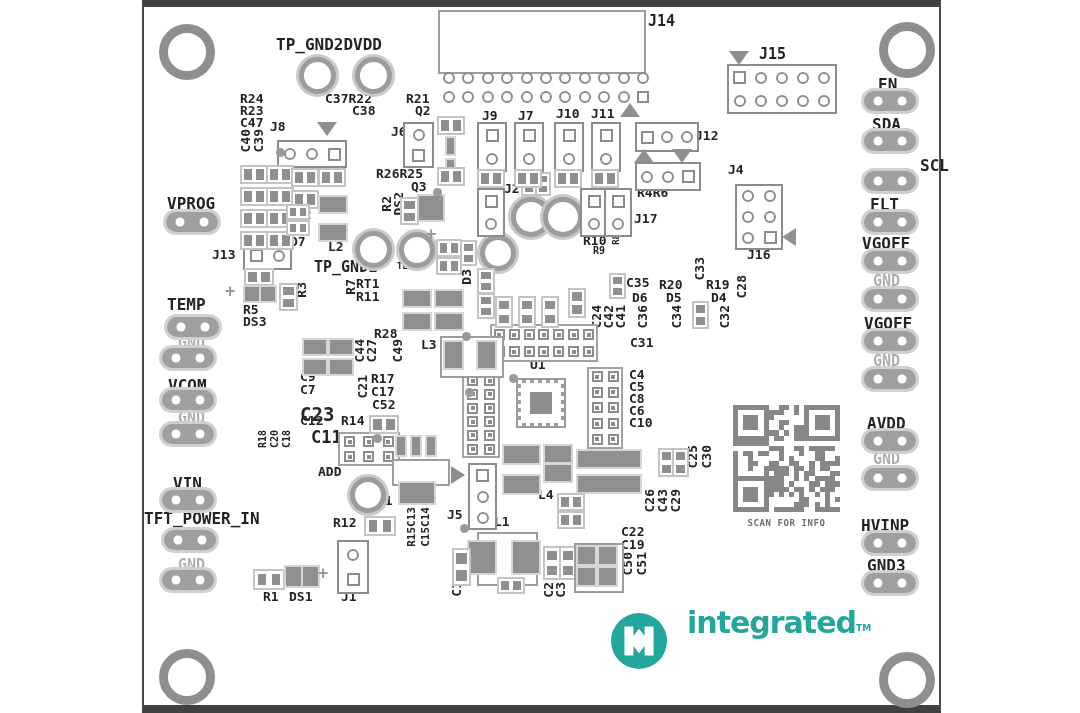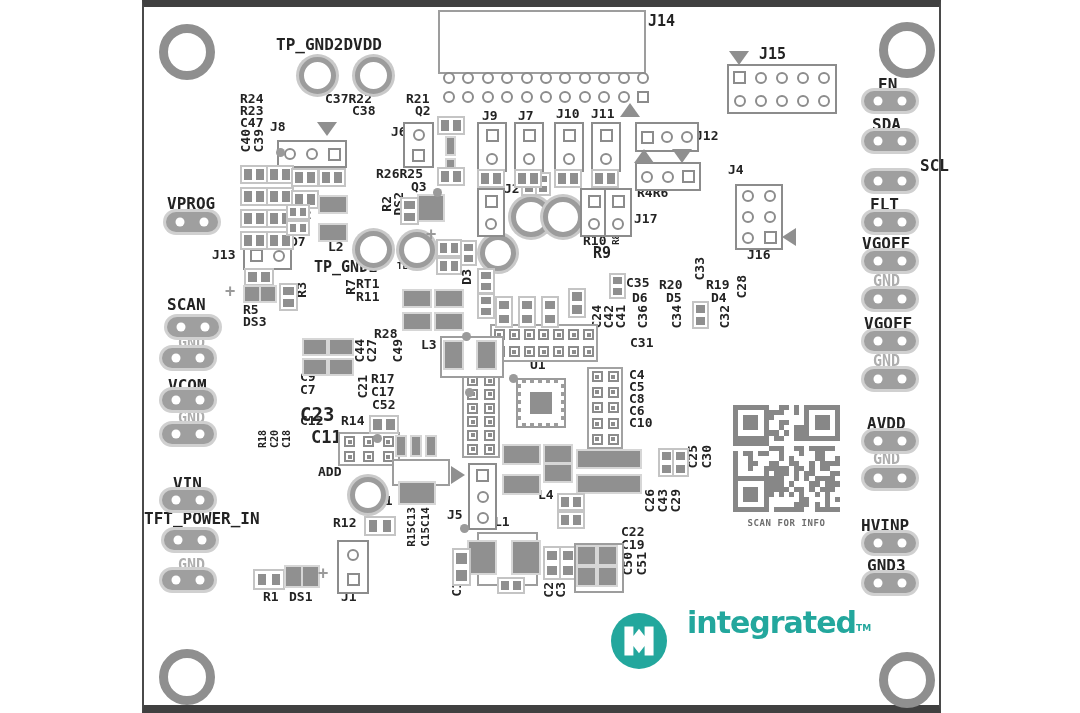--- a/index.html
+++ b/index.html
@@ -518,21 +518,21 @@
     <div class="silk" style="left: 870px; top: 197px; font-size: 16px;">FLT</div>
     <div class="silk" style="left: 862px; top: 236px; font-size: 16px;">VGOFF</div>
     <div class="silk gray" style="left: 873px; top: 274px; font-size: 15px;">GND</div>
     <div class="silk" style="left: 864px; top: 316px; font-size: 16px;">VGOFF</div>
     <div class="silk gray" style="left: 873px; top: 354px; font-size: 15px;">GND</div>
     <div class="silk" style="left: 867px; top: 416px; font-size: 16px;">AVDD</div>
     <div class="silk gray" style="left: 873px; top: 452px; font-size: 15px;">GND</div>
     <div class="silk" style="left: 861px; top: 518px; font-size: 16px;">HVINP</div>
     <div class="silk" style="left: 867px; top: 558px; font-size: 16px;">GND3</div>
     <div class="silk" style="left: 167px; top: 196px; font-size: 16px;">VPROG</div>
-    <div class="silk" style="left: 167px; top: 297px; font-size: 16px;">SCAN</div>
+    <div class="silk" style="left: 167px; top: 297px; font-size: 16px;">TEMP</div>
     <div class="silk gray" style="left: 178px; top: 336px; font-size: 15px;">GND</div>
     <div class="silk" style="left: 168px; top: 378px; font-size: 16px;">VCOM</div>
     <div class="silk gray" style="left: 178px; top: 411px; font-size: 15px;">GND</div>
     <div class="silk" style="left: 173px; top: 476px; font-size: 16px;">VIN</div>
     <div class="silk" style="left: 144px; top: 511px; font-size: 16px;">TFT_POWER_IN</div>
     <div class="silk gray" style="left: 178px; top: 558px; font-size: 15px;">GND</div>
     <div class="silk" style="left: 240px; top: 92px; font-size: 13px;">R24</div>
     <div class="silk" style="left: 240px; top: 104px; font-size: 13px;">R23</div>
     <div class="silk" style="left: 240px; top: 116px; font-size: 13px;">C47</div>
     <div class="silk rot" style="left: 239px; top: 129px; font-size: 13px;">C40</div>
@@ -566,21 +566,21 @@
     <div class="silk rot" style="left: 565px; top: 216px; font-size: 13px;">J3</div>
     <div class="silk" style="left: 482px; top: 109px; font-size: 13px;">J9</div>
     <div class="silk" style="left: 518px; top: 109px; font-size: 13px;">J7</div>
     <div class="silk" style="left: 556px; top: 107px; font-size: 13px;">J10</div>
     <div class="silk" style="left: 591px; top: 107px; font-size: 13px;">J11</div>
     <div class="silk" style="left: 695px; top: 129px; font-size: 13px;">J12</div>
     <div class="silk" style="left: 728px; top: 163px; font-size: 13px;">J4</div>
     <div class="silk" style="left: 637px; top: 186px; font-size: 13px;">R4R6</div>
     <div class="silk" style="left: 634px; top: 212px; font-size: 13px;">J17</div>
     <div class="silk" style="left: 583px; top: 234px; font-size: 13px;">R10</div>
-    <div class="silk" style="left: 593px; top: 246px; font-size: 15px;">R9</div>
+    <div class="silk" style="left: 593px; top: 246px; font-size: 10px;">R9</div>
     <div class="silk rot" style="left: 612px; top: 234px; font-size: 9px;">R8</div>
     <div class="silk rot" style="left: 460px; top: 269px; font-size: 13px;">D3</div>
     <div class="silk" style="left: 374px; top: 327px; font-size: 13px;">R28</div>
     <div class="silk" style="left: 421px; top: 338px; font-size: 13px;">L3</div>
     <div class="silk rot" style="left: 353px; top: 339px; font-size: 13px;">C44</div>
     <div class="silk rot" style="left: 365px; top: 339px; font-size: 13px;">C27</div>
     <div class="silk rot" style="left: 391px; top: 339px; font-size: 13px;">C49</div>
     <div class="silk rot" style="left: 356px; top: 375px; font-size: 13px;">C21</div>
     <div class="silk" style="left: 371px; top: 372px; font-size: 13px;">R17</div>
     <div class="silk" style="left: 371px; top: 385px; font-size: 13px;">C17</div>

